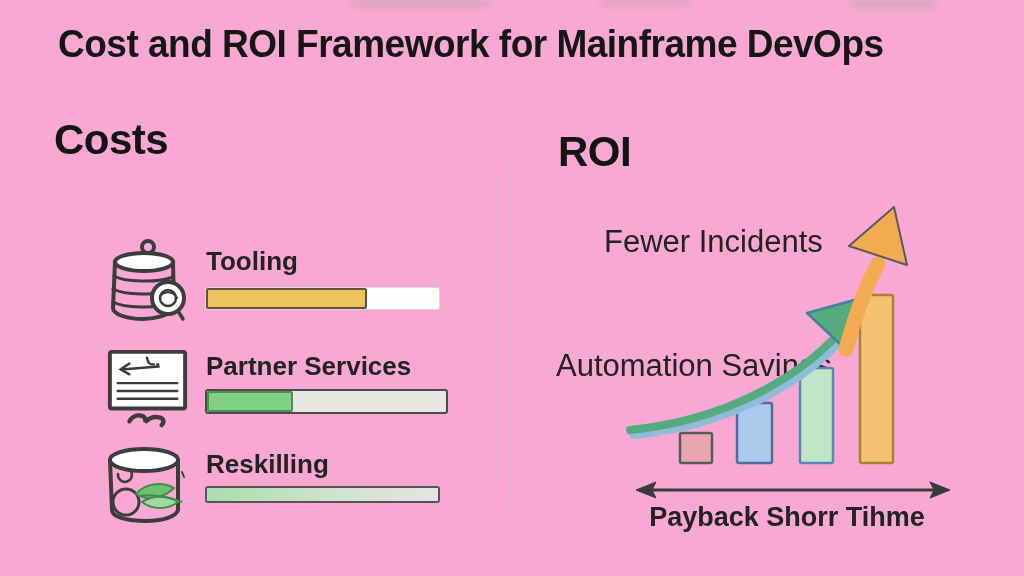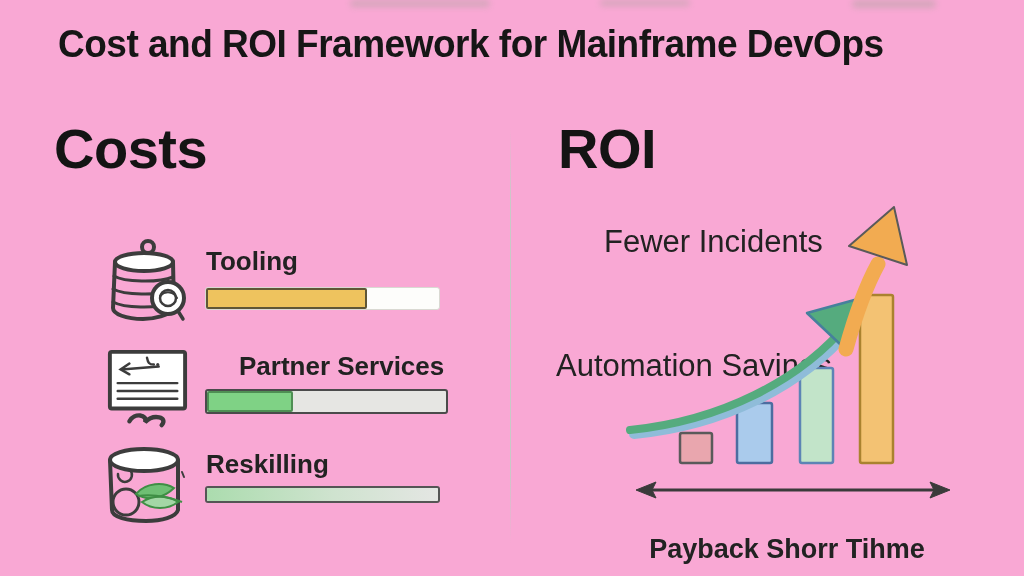--- a/index.html
+++ b/index.html
@@ -8,32 +8,32 @@
     background:#f9a8d4;
     font-family:"Liberation Sans","DejaVu Sans",sans-serif;
     color:#1e1e1e;
   }
   .smudge{position:absolute;background:#a8a49c;opacity:.45;filter:blur(3px);border-radius:4px;}
   .title{
     position:absolute;left:58px;top:22px;width:920px;
     font-size:37px;font-weight:700;letter-spacing:-0.5px;color:#161616;
     transform:scaleY(1.06);transform-origin:top left;
   }
-  .heading{position:absolute;font-size:56px;font-weight:700;color:#141414;letter-spacing:-0.5px;}
+  .heading{position:absolute;font-size:42px;font-weight:700;color:#141414;letter-spacing:-0.5px;}
   .h-costs{left:54px;top:116px;}
-  .h-roi{left:558px;top:116px;}
+  .h-roi{left:558px;top:128px;}
   .divider{position:absolute;left:510px;top:128px;width:1px;height:415px;
     background:linear-gradient(180deg,rgba(190,190,190,0),#c9c9c7 18%,#c9c9c7 82%,rgba(190,190,190,0));}
   .icon{position:absolute;}
   .item-label{position:absolute;font-size:26px;font-weight:600;color:#222;}
   .bar-track{position:absolute;box-sizing:border-box;border-radius:3px;}
   .bar-fill{height:100%;box-sizing:border-box;border-radius:2px;}
   .benefit{position:absolute;font-size:31px;font-weight:400;color:#222;}
   .axis-label{position:absolute;left:642px;top:502px;width:290px;text-align:center;
-    font-size:27px;font-weight:600;color:#222;margin-top:32px;}
+    font-size:27px;font-weight:600;color:#222;}
   .chart-svg{position:absolute;left:610px;top:185px;}
 </style>
 </head>
 <body>
 
 <div class="canvas">
 
   <div class="smudge" style="left:350px;top:0;width:140px;height:7px;"></div>
   <div class="smudge" style="left:600px;top:0;width:90px;height:6px;"></div>
   <div class="smudge" style="left:852px;top:0;width:84px;height:8px;"></div>
@@ -73,21 +73,21 @@
         <path d="M28 18 L19 24 L28 29" stroke-width="2.5"></path>
         <path d="M46 12 C47 17 48 19 53 19" stroke-width="2.5"></path>
         <circle cx="57" cy="19" r="1.6" fill="#3c3c3c" stroke="none"></circle>
         <path d="M16 38 L77 38" stroke-width="2.5"></path>
         <path d="M16 46 L77 46" stroke-width="2.5"></path>
         <path d="M16 54 L77 54" stroke-width="2.5"></path>
         <path d="M28 77 C33 68 47 70 44 78 C53 69 68 73 61 81" stroke-width="4.5"></path>
       </g>
     </svg>
   </span>
-  <div class="item-label" style="left:206px;top:351px;margin-left:33px;">Partner Services</div>
+  <div class="item-label" style="left:206px;top:351px;">Partner Services</div>
   <div class="bar-track" style="left: 205px; top: 389px; width: 243px; height: 25px; background: rgb(230, 230, 227); border: 2px solid rgb(75, 75, 75);">
     <div class="bar-fill" style="width: 36%; background: rgb(127, 210, 133); border: 2px solid rgb(79, 143, 84);"></div>
   </div>
 
   <span class="icon" style="left:94px;top:444px;">
     <svg width="106" height="84" viewBox="0 0 106 84">
       <g fill="none" stroke="#3c3c3c" stroke-linecap="round">
         <ellipse cx="50" cy="16" rx="34" ry="11" fill="#ffffff" stroke-width="4"></ellipse>
         <path d="M16 16 L18 66 C18 73 33 77 52 77 C68 77 82 73 84 66 L84 16" stroke-width="4"></path>
         <path d="M24 30 a7 7 0 1 0 12 -4" stroke-width="2.5"></path>

